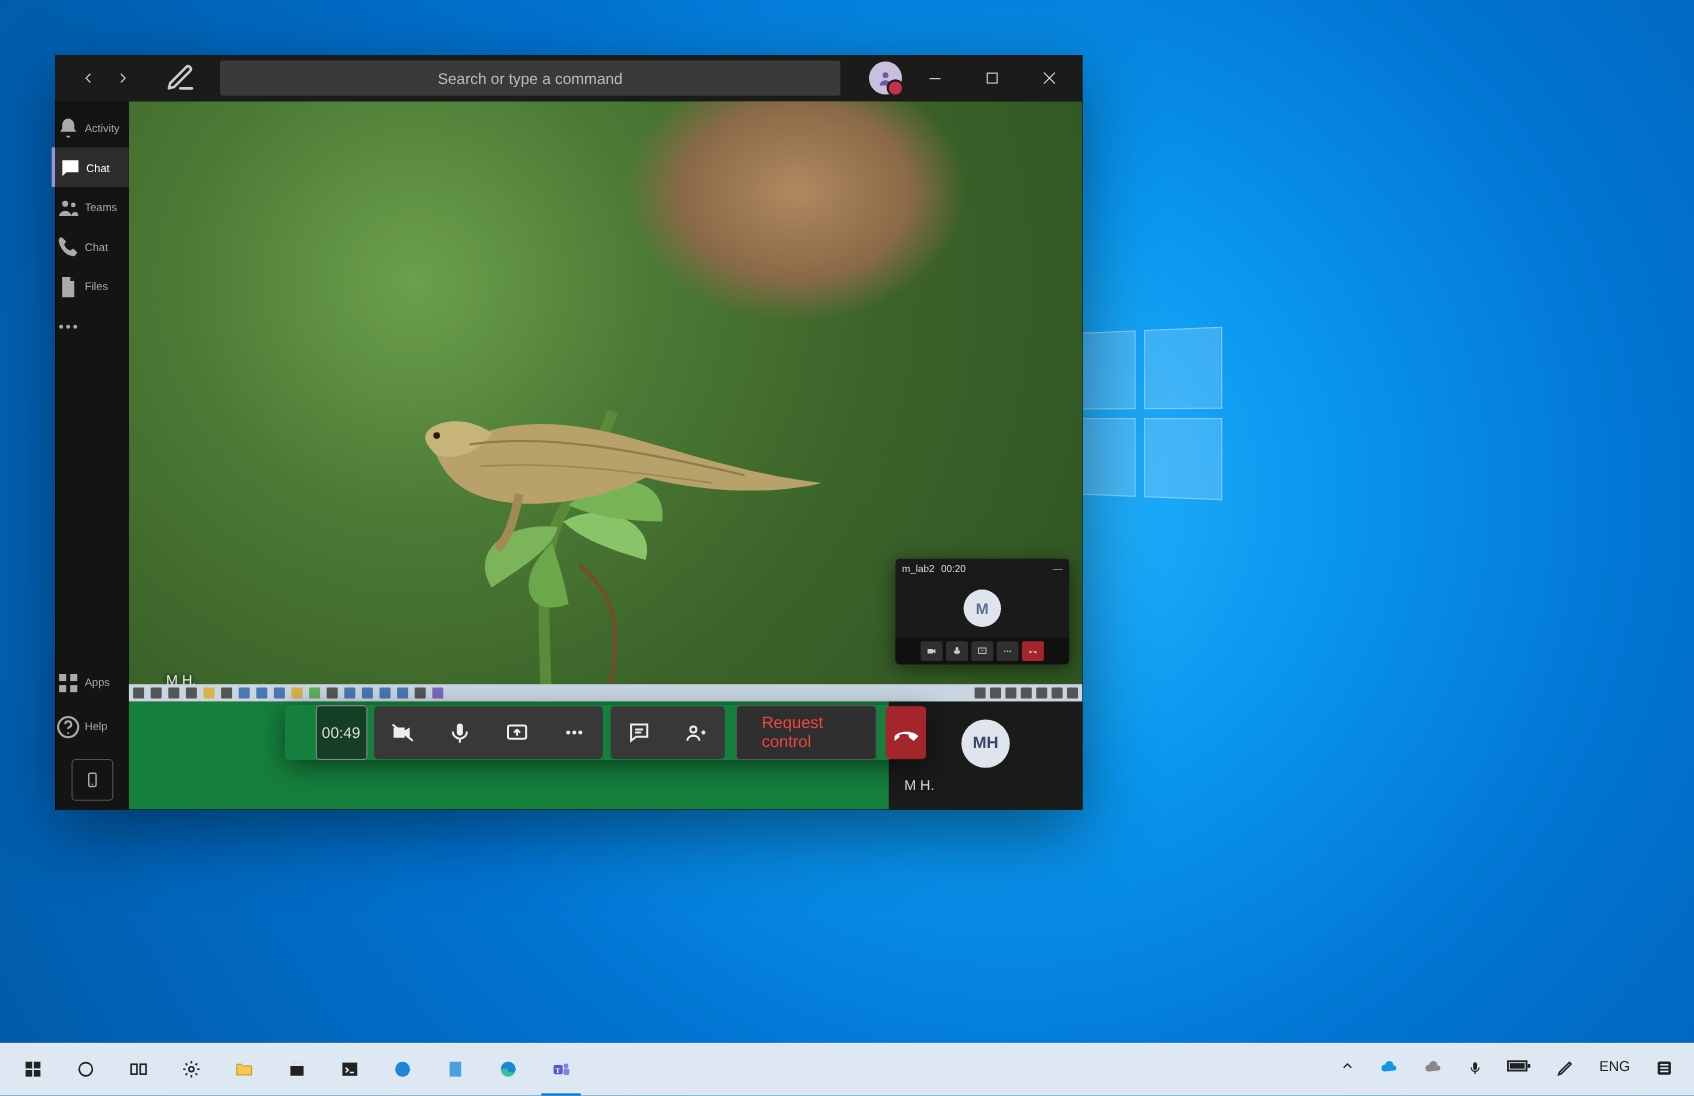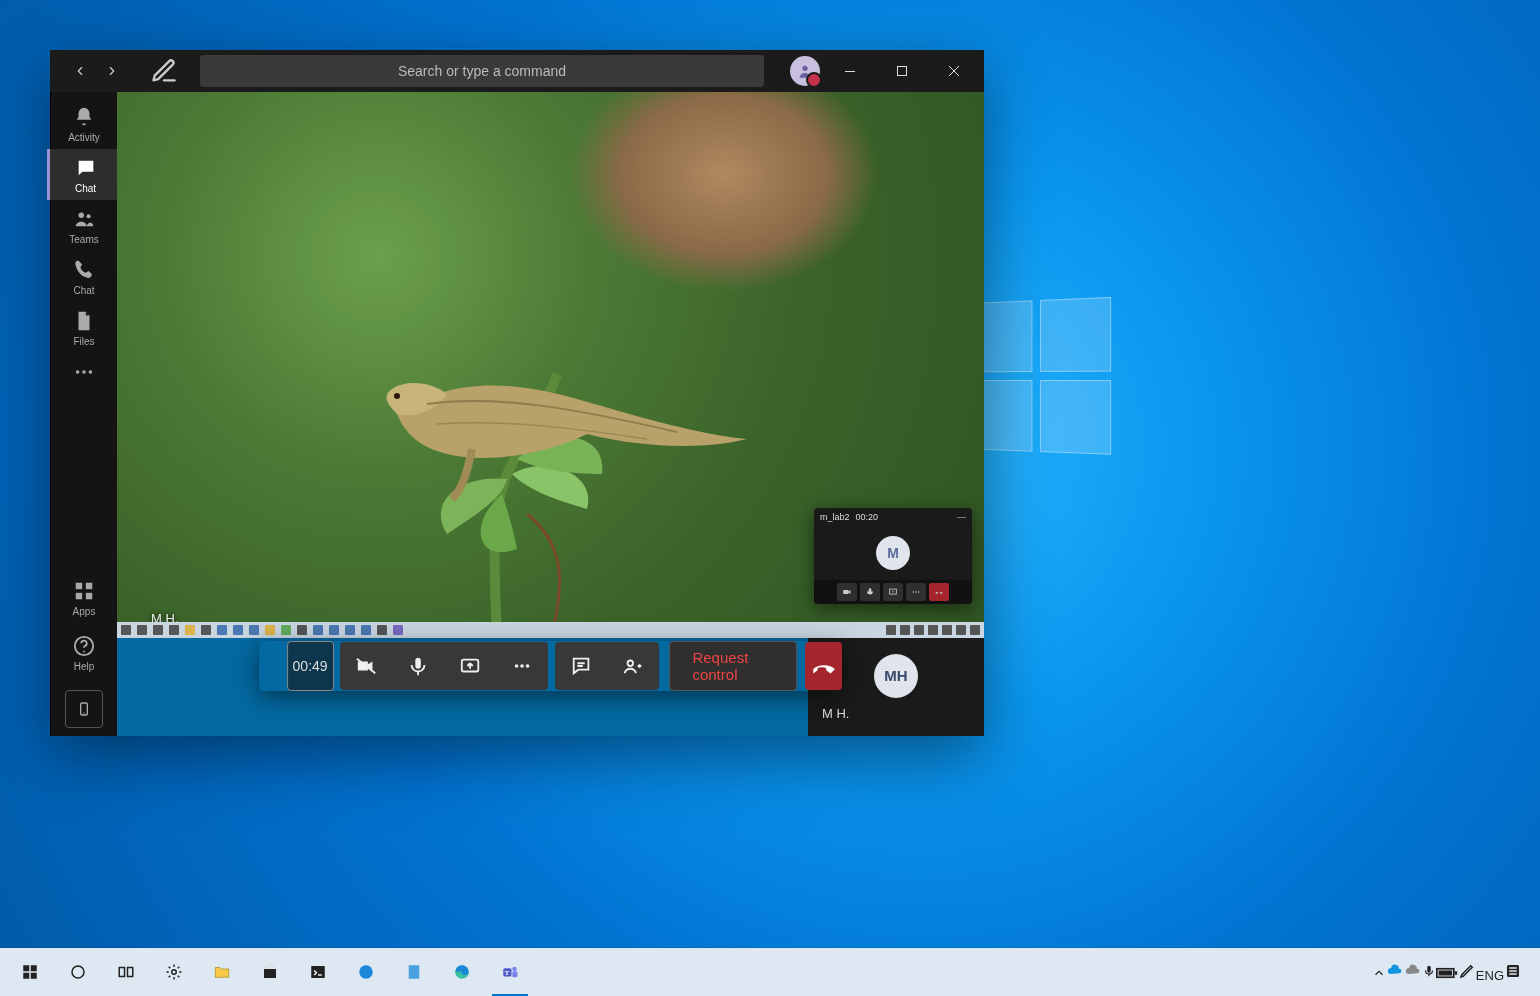--- a/index.html
+++ b/index.html
@@ -63,22 +63,22 @@
   }
   .tb-btn.active::after{
     content:"";
     position:absolute;
     bottom:0; left:6px; right:6px;
     height:2px; background:#0078d7;
   }
   .tb-right {
     margin-left: auto;
     display: flex;
-    align-items: flex-end;
-    gap: 0;
+    align-items: flex-start;
+    gap: 22px;
     padding-right: 18px;
     color: #222;
     font-size: 13px;
   }
   .tb-ic { width:18px; height:18px; display:block; }
 
   
   .teams-window {
     position: absolute;
     left: 50px;
@@ -187,21 +187,21 @@
     display: flex;
     flex-direction: column;
     align-items: center;
     padding-top: 6px;
     border-left:1px solid #000;
   }
   .rail-item {
     width: 100%;
     padding: 8px 0 6px;
     display: flex;
-    flex-direction: column;
+    flex-direction: row;
     align-items: center;
     gap: 4px;
     color: #aaa;
     font-size: 10px;
     cursor: pointer;
   }
   .rail-item.selected {
     background: #2d2d2d;
     border-left: 3px solid #9795d6;
     color: #fff;
@@ -297,21 +297,21 @@
   }
   .pip-ctrl .b{
     width:20px;height:18px;background:#2f2f2f;border-radius:2px;
     display:flex;align-items:center;justify-content:center;color:#ccc;
   }
   .pip-ctrl .b.hang{background:#a4262c;}
   .pip-ctrl .b svg{width:10px;height:10px;fill:currentColor;}
 
   
   .below-bar{
-    height:98px;background:#0369a1;position:relative;
+    height:98px;background:#15803d;position:relative;
   }
 
   
   .meetbar {
     position: absolute;
     left: 50%;
     bottom: 45px;
     transform: translateX(-50%);
     display: flex;
     align-items: center;

